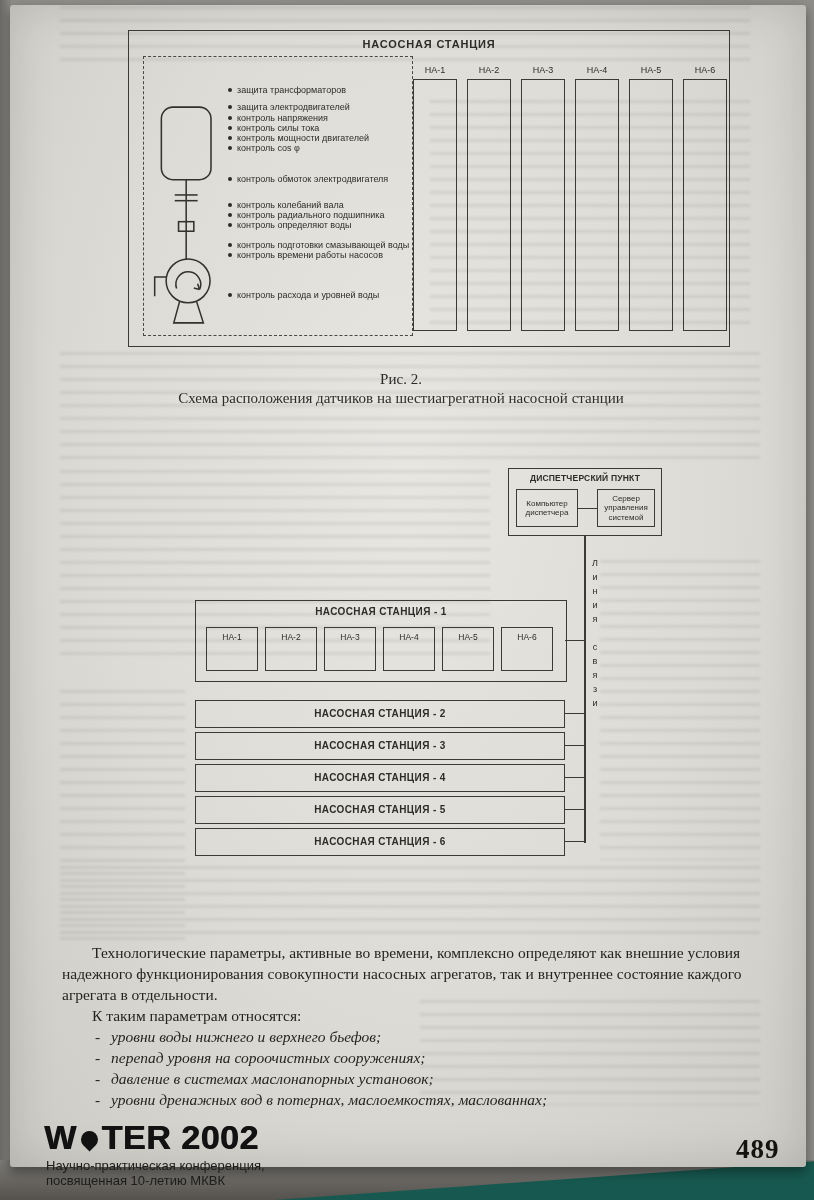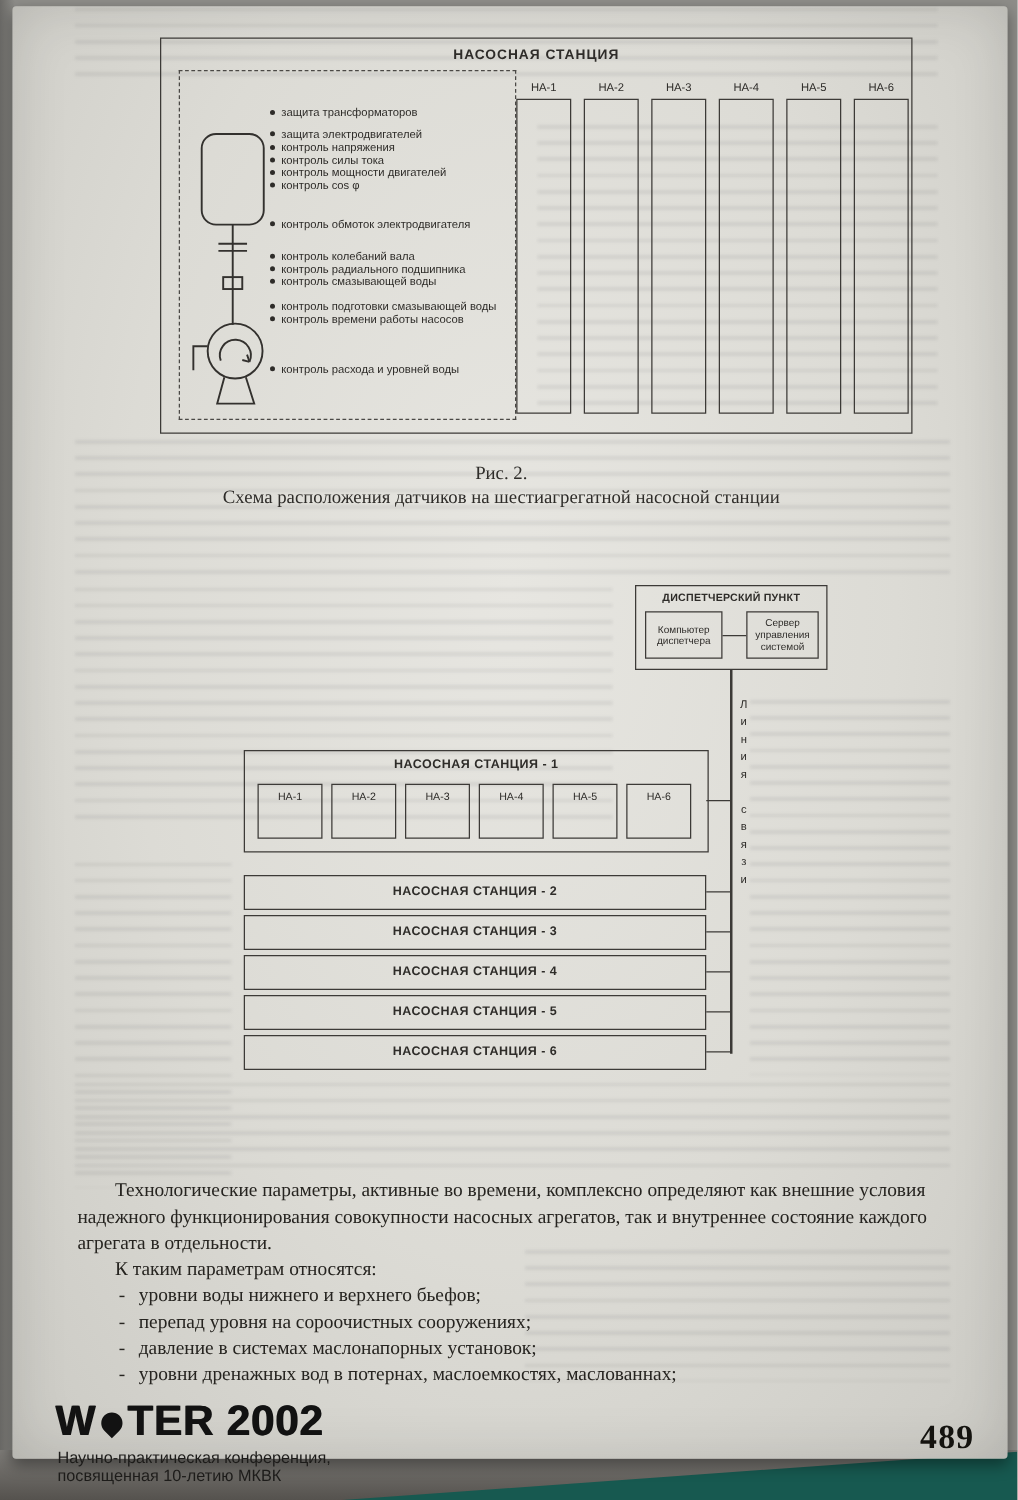--- a/index.html
+++ b/index.html
@@ -20,21 +20,21 @@
   .ghost{position:absolute;filter:blur(1.3px);
          background:repeating-linear-gradient(180deg, rgba(70,70,78,0.09) 0 3px, rgba(0,0,0,0) 3px 13px);}
 
   
   .f2box{position:absolute;left:128px;top:30px;width:600px;height:315px;
          border:1.4px solid #3c3a37;}
   .f2title{position:absolute;top:7px;left:0;right:0;text-align:center;
            font:bold 11px "Liberation Sans",sans-serif;letter-spacing:0.8px;}
   .f2dashed{position:absolute;left:14px;top:25px;width:268px;height:278px;
             border:1px dashed #4a4845;}
-  .sensor{position:absolute;left:72px;font:9px/10px "Liberation Sans",sans-serif;white-space:nowrap;text-align:center;}
+  .sensor{position:absolute;left:84px;font:9px/10px "Liberation Sans",sans-serif;white-space:nowrap;text-align:center;}
   .sensor .b{display:inline-block;width:4px;height:4px;border-radius:50%;background:#2e2c29;
              margin-right:5px;vertical-align:1px;}
   .pumpsvg{position:absolute;left:4px;top:38px;}
   .colwrap{position:absolute;top:34px;width:44px;height:268px;}
   .collabel{height:12px;text-align:center;font:9px "Liberation Sans",sans-serif;}
   .colrect{margin-top:2px;height:250px;border:1.2px solid #3c3a37;}
 
   .caption{position:absolute;left:60px;right:70px;text-align:center;font-size:15px;line-height:18px;}
   .caption .clabel{margin-bottom:1px;}
 
@@ -53,21 +53,21 @@
   .ps1-title{margin-top:5px;text-align:center;font:bold 10px "Liberation Sans",sans-serif;letter-spacing:0.4px;}
   .u{position:absolute;top:26px;width:52px;height:44px;border:1.1px solid #3c3a37;box-sizing:border-box;
      font:8.5px "Liberation Sans",sans-serif;text-align:center;padding-top:4px;}
   .psbar{position:absolute;left:195px;width:370px;height:28px;border:1.4px solid #3c3a37;box-sizing:border-box;
          text-align:center;font:bold 10px/25px "Liberation Sans",sans-serif;letter-spacing:0.4px;}
   .hconn{position:absolute;left:565px;width:19px;height:1.4px;background:#3c3a37;}
 
   
   .bodytext{position:absolute;left:62px;top:942px;width:692px;font-size:15.5px;line-height:21px;color:#262420;}
   .bodytext p{margin:0;text-indent:30px;}
-  .plist{margin:0;padding:0;list-style:none;}
+  .plist{margin:0;padding:0;list-style:none;font-style:italic;}
   .plist li{padding-left:33px;}
   .plist .dash{display:inline-block;width:16px;}
 
   
   .logo{position:absolute;left:44px;top:1118px;font-family:"Liberation Sans",sans-serif;font-weight:bold;
         font-size:34px;letter-spacing:0.5px;color:#121212;text-shadow:0.7px 0 0 #121212;}
   .drop{display:inline-block;width:17px;height:17px;background:#121212;border-radius:0 50% 50% 50%;
         transform:rotate(-135deg);margin:0 4px 1px 4px;}
   .conf{position:absolute;left:46px;top:1158px;font:13px/15px "Liberation Sans",sans-serif;color:#1d1c1a;}
   .pnum{position:absolute;left:736px;top:1134px;font-family:"Liberation Serif",serif;font-weight:bold;
@@ -115,21 +115,21 @@
 
         <div class="sensor" style="top:28px"><span class="b"></span><span>защита трансформаторов</span></div>
         <div class="sensor" style="top:45px"><span class="b"></span><span>защита электродвигателей</span></div>
         <div class="sensor" style="top:56px"><span class="b"></span><span>контроль напряжения</span></div>
         <div class="sensor" style="top:66px"><span class="b"></span><span>контроль силы тока</span></div>
         <div class="sensor" style="top:76px"><span class="b"></span><span>контроль мощности двигателей</span></div>
         <div class="sensor" style="top:86px"><span class="b"></span><span>контроль cos φ</span></div>
         <div class="sensor" style="top:117px"><span class="b"></span><span>контроль обмоток электродвигателя</span></div>
         <div class="sensor" style="top:143px"><span class="b"></span><span>контроль колебаний вала</span></div>
         <div class="sensor" style="top:153px"><span class="b"></span><span>контроль радиального подшипника</span></div>
-        <div class="sensor" style="top:163px"><span class="b"></span><span>контроль смазывающей воды</span></div>
+        <div class="sensor" style="top:163px"><span class="b"></span><span>контроль определяют воды</span></div>
         <div class="sensor" style="top:183px"><span class="b"></span><span>контроль подготовки смазывающей воды</span></div>
         <div class="sensor" style="top:193px"><span class="b"></span><span>контроль времени работы насосов</span></div>
         <div class="sensor" style="top:233px"><span class="b"></span><span>контроль расхода и уровней воды</span></div>
       </div>
 
       <div class="colwrap" style="left:284px">
         <div class="collabel">НА-1</div>
         <div class="colrect"></div>
       </div>
       <div class="colwrap" style="left:338px">

